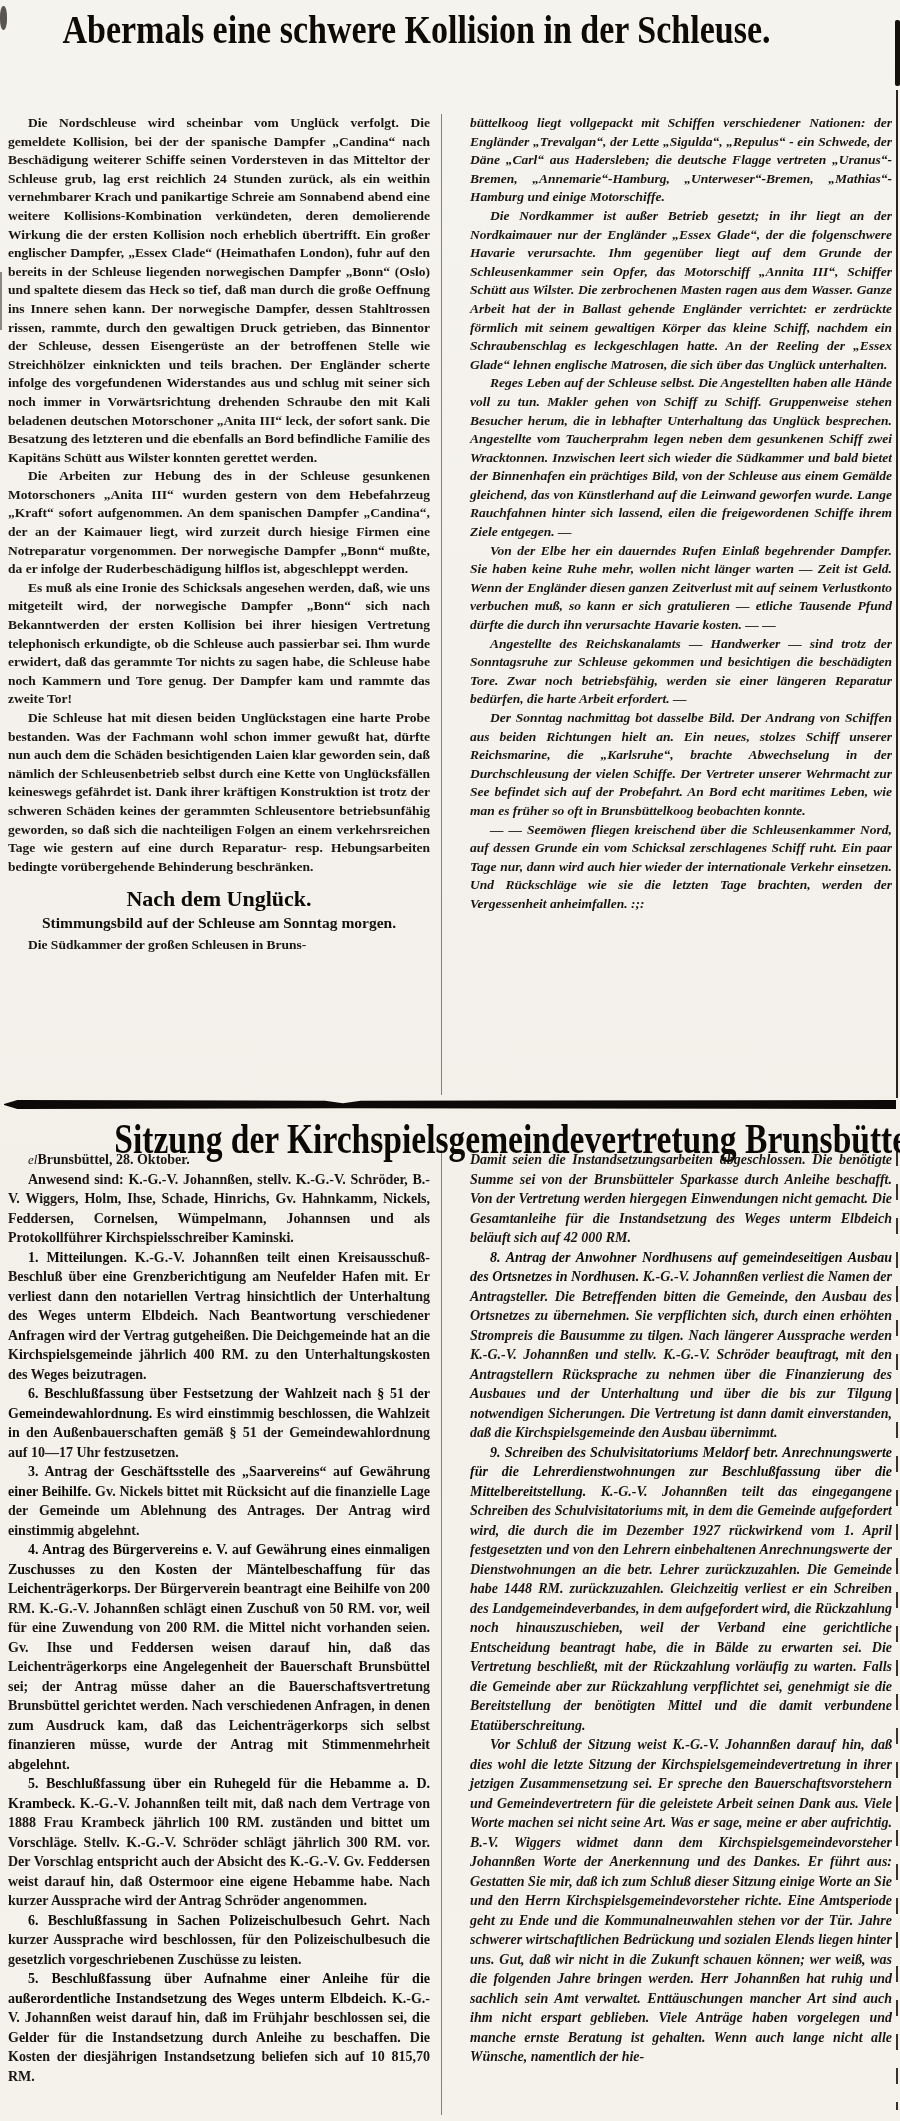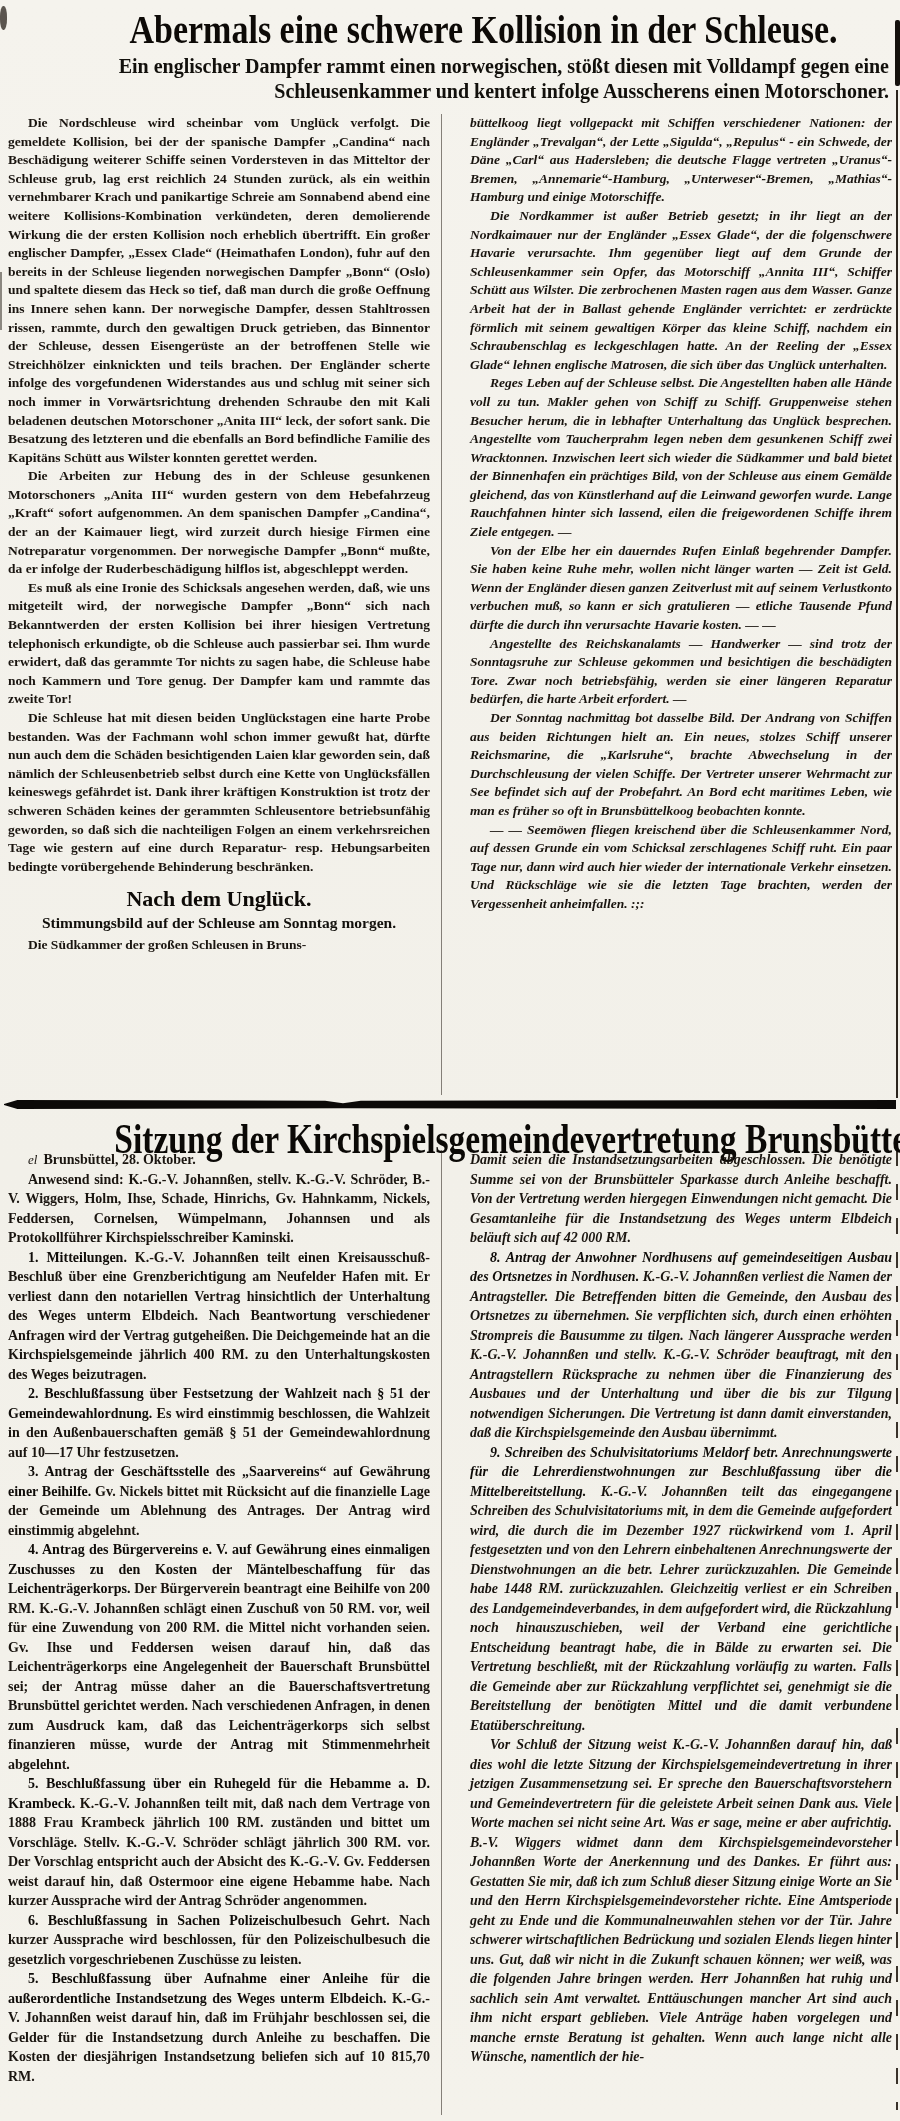--- a/index.html
+++ b/index.html
@@ -7,21 +7,21 @@
   .page{
     position:relative;
     width:900px;height:2121px;
     margin:0 auto;
     background:linear-gradient(180deg,#f5f3ed 0%,#f2f0e9 55%,#f4f2eb 100%);
     color:#171310;
     font-family:"Liberation Serif", serif;
     overflow:hidden;
   }
   
-  .a1-head{position:absolute;top:0;left:0;right:0;text-align:right;}
+  .a1-head{position:absolute;top:0;left:0;right:0;text-align:left;}
   .a1-head h1{
     margin:8px 0 0;font-size:40px;font-weight:bold;color:#0d0a07;
     white-space:nowrap;letter-spacing:0;line-height:1.1;
   }
   .a1-head h1 .condense{display:inline-block;transform:scaleX(.85);transform-origin:center;}
   .a1-head h2{
     margin:2px auto 0;width:878px;font-size:20px;line-height:25px;
     font-weight:bold;color:#12100c;
   }
   .cols{position:absolute;left:8px;right:8px;display:flex;}
@@ -52,21 +52,21 @@
   }
   
   .a2-head{position:absolute;top:1116px;left:0;right:0;text-align:center;}
   .a2-head h1{
     margin:0;font-size:43px;font-weight:bold;color:#0b0906;white-space:nowrap;line-height:1.05;
   }
   .a2-head h1 .condense{display:inline-block;transform:scaleX(.78);transform-origin:center;}
   .dateline{
     margin:4px 0 8px;text-align:center;font-size:14.5px;color:#1a1510;text-indent:0;
   }
-  .dateline .dl-prefix{font-weight:normal;font-style:italic;margin-right:6px;font-size:13px;}
+  .dateline .dl-prefix{font-weight:normal;font-style:italic;font-size:13px;}
   .dateline .dl-place{font-weight:bold;}
   
   .vrule-a1-right{position:absolute;right:2px;top:90px;height:1008px;width:2px;background:#2b241d;}
   .blob-tr{position:absolute;right:0;top:20px;width:5px;height:66px;background:#14100c;border-radius:2px;}
   .blob-tl{position:absolute;left:0;top:6px;width:7px;height:24px;background:#27201a;opacity:.75;border-radius:45%;}
   .vrule-a2-right{
     position:absolute;right:2px;top:1150px;height:960px;width:2px;
     background:repeating-linear-gradient(180deg,#39322a 0 16px,transparent 16px 34px);
   }
   .speck-left{position:absolute;left:0;top:272px;width:2px;height:58px;background:#454038;opacity:.6;}
@@ -77,21 +77,20 @@
 <div class="page">
 
   <div class="blob-tl"></div>
   <div class="blob-tr"></div>
   <div class="vrule-a1-right"></div>
   <div class="vrule-a2-right"></div>
   <div class="speck-left"></div>
 
   <header class="a1-head">
     <h1><span class="condense">Abermals eine schwere Kollision in der Schleuse.</span></h1>
-    <h2>Ein englischer Dampfer rammt einen norwegischen, stößt diesen mit Volldampf gegen eine Schleusenkammer und kentert infolge Ausscherens einen Motorschoner.</h2>
   </header>
 
   <div class="cols a1-cols">
     <div class="col left">
       <p class="body-p">Die Nordschleuse wird scheinbar vom Unglück verfolgt. Die gemeldete Kollision, bei der der spanische Dampfer „Candina“ nach Beschädigung weiterer Schiffe seinen Vordersteven in das Mitteltor der Schleuse grub, lag erst reichlich 24 Stunden zurück, als ein weithin vernehmbarer Krach und panikartige Schreie am Sonnabend abend eine weitere Kollisions-Kombination verkündeten, deren demolierende Wirkung die der ersten Kollision noch erheblich übertrifft. Ein großer englischer Dampfer, „Essex Clade“ (Heimathafen London), fuhr auf den bereits in der Schleuse liegenden norwegischen Dampfer „Bonn“ (Oslo) und spaltete diesem das Heck so tief, daß man durch die große Oeffnung ins Innere sehen kann. Der norwegische Dampfer, dessen Stahltrossen rissen, rammte, durch den gewaltigen Druck getrieben, das Binnentor der Schleuse, dessen Eisengerüste an der betroffenen Stelle wie Streichhölzer einknickten und teils brachen. Der Engländer scherte infolge des vorgefundenen Widerstandes aus und schlug mit seiner sich noch immer in Vorwärtsrichtung drehenden Schraube den mit Kali beladenen deutschen Motorschoner „Anita III“ leck, der sofort sank. Die Besatzung des letzteren und die ebenfalls an Bord befindliche Familie des Kapitäns Schütt aus Wilster konnten gerettet werden.</p>
       <p class="body-p">Die Arbeiten zur Hebung des in der Schleuse gesunkenen Motorschoners „Anita III“ wurden gestern von dem Hebefahrzeug „Kraft“ sofort aufgenommen. An dem spanischen Dampfer „Candina“, der an der Kaimauer liegt, wird zurzeit durch hiesige Firmen eine Notreparatur vorgenommen. Der norwegische Dampfer „Bonn“ mußte, da er infolge der Ruderbeschädigung hilflos ist, abgeschleppt werden.</p>
       <p class="body-p">Es muß als eine Ironie des Schicksals angesehen werden, daß, wie uns mitgeteilt wird, der norwegische Dampfer „Bonn“ sich nach Bekanntwerden der ersten Kollision bei ihrer hiesigen Vertretung telephonisch erkundigte, ob die Schleuse auch passierbar sei. Ihm wurde erwidert, daß das gerammte Tor nichts zu sagen habe, die Schleuse habe noch Kammern und Tore genug. Der Dampfer kam und rammte das zweite Tor!</p>
       <p class="body-p">Die Schleuse hat mit diesen beiden Unglückstagen eine harte Probe bestanden. Was der Fachmann wohl schon immer gewußt hat, dürfte nun auch dem die Schäden besichtigenden Laien klar geworden sein, daß nämlich der Schleusenbetrieb selbst durch eine Kette von Unglücksfällen keineswegs gefährdet ist. Dank ihrer kräftigen Konstruktion ist trotz der schweren Schäden keines der gerammten Schleusentore betriebsunfähig geworden, so daß sich die nachteiligen Folgen an einem verkehrsreichen Tage wie gestern auf eine durch Reparatur- resp. Hebungsarbeiten bedingte vorübergehende Behinderung beschränken.</p>
       <h3 class="subsec">Nach dem Unglück.</h3>
       <h4 class="subsec-sub">Stimmungsbild auf der Schleuse am Sonntag morgen.</h4>
@@ -112,21 +111,21 @@
 
   <header class="a2-head">
     <h1><span class="condense">Sitzung der Kirchspielsgemeindevertretung Brunsbüttel.</span></h1>
   </header>
 
   <div class="cols a2-cols">
     <div class="col left">
       <p class="body-p dateline"><span class="dl-prefix">el</span><span class="dl-place">Brunsbüttel, 28. Oktober.</span></p>
       <p class="body-p"><span class="plead"></span><span>Anwesend sind: K.-G.-V. Johannßen, stellv. K.-G.-V. Schröder, B.-V. Wiggers, Holm, Ihse, Schade, Hinrichs, Gv. Hahnkamm, Nickels, Feddersen, Cornelsen, Wümpelmann, Johannsen und als Protokollführer Kirchspielsschreiber Kaminski.</span></p>
       <p class="body-p"><span class="plead">1. Mitteilungen.</span><span> K.-G.-V. Johannßen teilt einen Kreisausschuß-Beschluß über eine Grenzberichtigung am Neufelder Hafen mit. Er verliest dann den notariellen Vertrag hinsichtlich der Unterhaltung des Weges unterm Elbdeich. Nach Beantwortung verschiedener Anfragen wird der Vertrag gutgeheißen. Die Deichgemeinde hat an die Kirchspielsgemeinde jährlich 400 RM. zu den Unterhaltungskosten des Weges beizutragen.</span></p>
-      <p class="body-p"><span class="plead">2. Beschlußfassung über Festsetzung der Wahlzeit nach § 51 der Gemeindewahlordnung.</span><span> Es wird einstimmig beschlossen, die Wahlzeit in den Außenbauerschaften gemäß § 51 der Gemeindewahlordnung auf 10—17 Uhr festzusetzen.</span></p>
+      <p class="body-p"><span class="plead">6. Beschlußfassung über Festsetzung der Wahlzeit nach § 51 der Gemeindewahlordnung.</span><span> Es wird einstimmig beschlossen, die Wahlzeit in den Außenbauerschaften gemäß § 51 der Gemeindewahlordnung auf 10—17 Uhr festzusetzen.</span></p>
       <p class="body-p"><span class="plead">3. Antrag der Geschäftsstelle des „Saarvereins“ auf Gewährung einer Beihilfe.</span><span> Gv. Nickels bittet mit Rücksicht auf die finanzielle Lage der Gemeinde um Ablehnung des Antrages. Der Antrag wird einstimmig abgelehnt.</span></p>
       <p class="body-p"><span class="plead">4. Antrag des Bürgervereins e. V. auf Gewährung eines einmaligen Zuschusses zu den Kosten der Mäntelbeschaffung für das Leichenträgerkorps.</span><span> Der Bürgerverein beantragt eine Beihilfe von 200 RM. K.-G.-V. Johannßen schlägt einen Zuschuß von 50 RM. vor, weil für eine Zuwendung von 200 RM. die Mittel nicht vorhanden seien. Gv. Ihse und Feddersen weisen darauf hin, daß das Leichenträgerkorps eine Angelegenheit der Bauerschaft Brunsbüttel sei; der Antrag müsse daher an die Bauerschaftsvertretung Brunsbüttel gerichtet werden. Nach verschiedenen Anfragen, in denen zum Ausdruck kam, daß das Leichenträgerkorps sich selbst finanzieren müsse, wurde der Antrag mit Stimmenmehrheit abgelehnt.</span></p>
       <p class="body-p"><span class="plead">5. Beschlußfassung über ein Ruhegeld für die Hebamme a. D. Krambeck.</span><span> K.-G.-V. Johannßen teilt mit, daß nach dem Vertrage von 1888 Frau Krambeck jährlich 100 RM. zuständen und bittet um Vorschläge. Stellv. K.-G.-V. Schröder schlägt jährlich 300 RM. vor. Der Vorschlag entspricht auch der Absicht des K.-G.-V. Gv. Feddersen weist darauf hin, daß Ostermoor eine eigene Hebamme habe. Nach kurzer Aussprache wird der Antrag Schröder angenommen.</span></p>
       <p class="body-p"><span class="plead">6. Beschlußfassung in Sachen Polizeischulbesuch Gehrt.</span><span> Nach kurzer Aussprache wird beschlossen, für den Polizeischulbesuch die gesetzlich vorgeschriebenen Zuschüsse zu leisten.</span></p>
       <p class="body-p"><span class="plead">5. Beschlußfassung über Aufnahme einer Anleihe für die außerordentliche Instandsetzung des Weges unterm Elbdeich.</span><span> K.-G.-V. Johannßen weist darauf hin, daß im Frühjahr beschlossen sei, die Gelder für die Instandsetzung durch Anleihe zu beschaffen. Die Kosten der diesjährigen Instandsetzung beliefen sich auf 10 815,70 RM.</span></p>
     </div>
     <div class="col right">
       <p class="body-p noindent"><span class="plead"></span><span>Damit seien die Instandsetzungsarbeiten abgeschlossen. Die benötigte Summe sei von der Brunsbütteler Sparkasse durch Anleihe beschafft. Von der Vertretung werden hiergegen Einwendungen nicht gemacht. Die Gesamtanleihe für die Instandsetzung des Weges unterm Elbdeich beläuft sich auf 42 000 RM.</span></p>
       <p class="body-p"><span class="plead">8. Antrag der Anwohner Nordhusens auf gemeindeseitigen Ausbau des Ortsnetzes in Nordhusen.</span><span> K.-G.-V. Johannßen verliest die Namen der Antragsteller. Die Betreffenden bitten die Gemeinde, den Ausbau des Ortsnetzes zu übernehmen. Sie verpflichten sich, durch einen erhöhten Strompreis die Bausumme zu tilgen. Nach längerer Aussprache werden K.-G.-V. Johannßen und stellv. K.-G.-V. Schröder beauftragt, mit den Antragstellern Rücksprache zu nehmen über die Finanzierung des Ausbaues und der Unterhaltung und über die bis zur Tilgung notwendigen Sicherungen. Die Vertretung ist dann damit einverstanden, daß die Kirchspielsgemeinde den Ausbau übernimmt.</span></p>
       <p class="body-p"><span class="plead">9. Schreiben des Schulvisitatoriums Meldorf betr. Anrechnungswerte für die Lehrerdienstwohnungen zur Beschlußfassung über die Mittelbereitstellung.</span><span> K.-G.-V. Johannßen teilt das eingegangene Schreiben des Schulvisitatoriums mit, in dem die Gemeinde aufgefordert wird, die durch die im Dezember 1927 rückwirkend vom 1. April festgesetzten und von den Lehrern einbehaltenen Anrechnungswerte der Dienstwohnungen an die betr. Lehrer zurückzuzahlen. Die Gemeinde habe 1448 RM. zurückzuzahlen. Gleichzeitig verliest er ein Schreiben des Landgemeindeverbandes, in dem aufgefordert wird, die Rückzahlung noch hinauszuschieben, weil der Verband eine gerichtliche Entscheidung beantragt habe, die in Bälde zu erwarten sei. Die Vertretung beschließt, mit der Rückzahlung vorläufig zu warten. Falls die Gemeinde aber zur Rückzahlung verpflichtet sei, genehmigt sie die Bereitstellung der benötigten Mittel und die damit verbundene Etatüberschreitung.</span></p>

